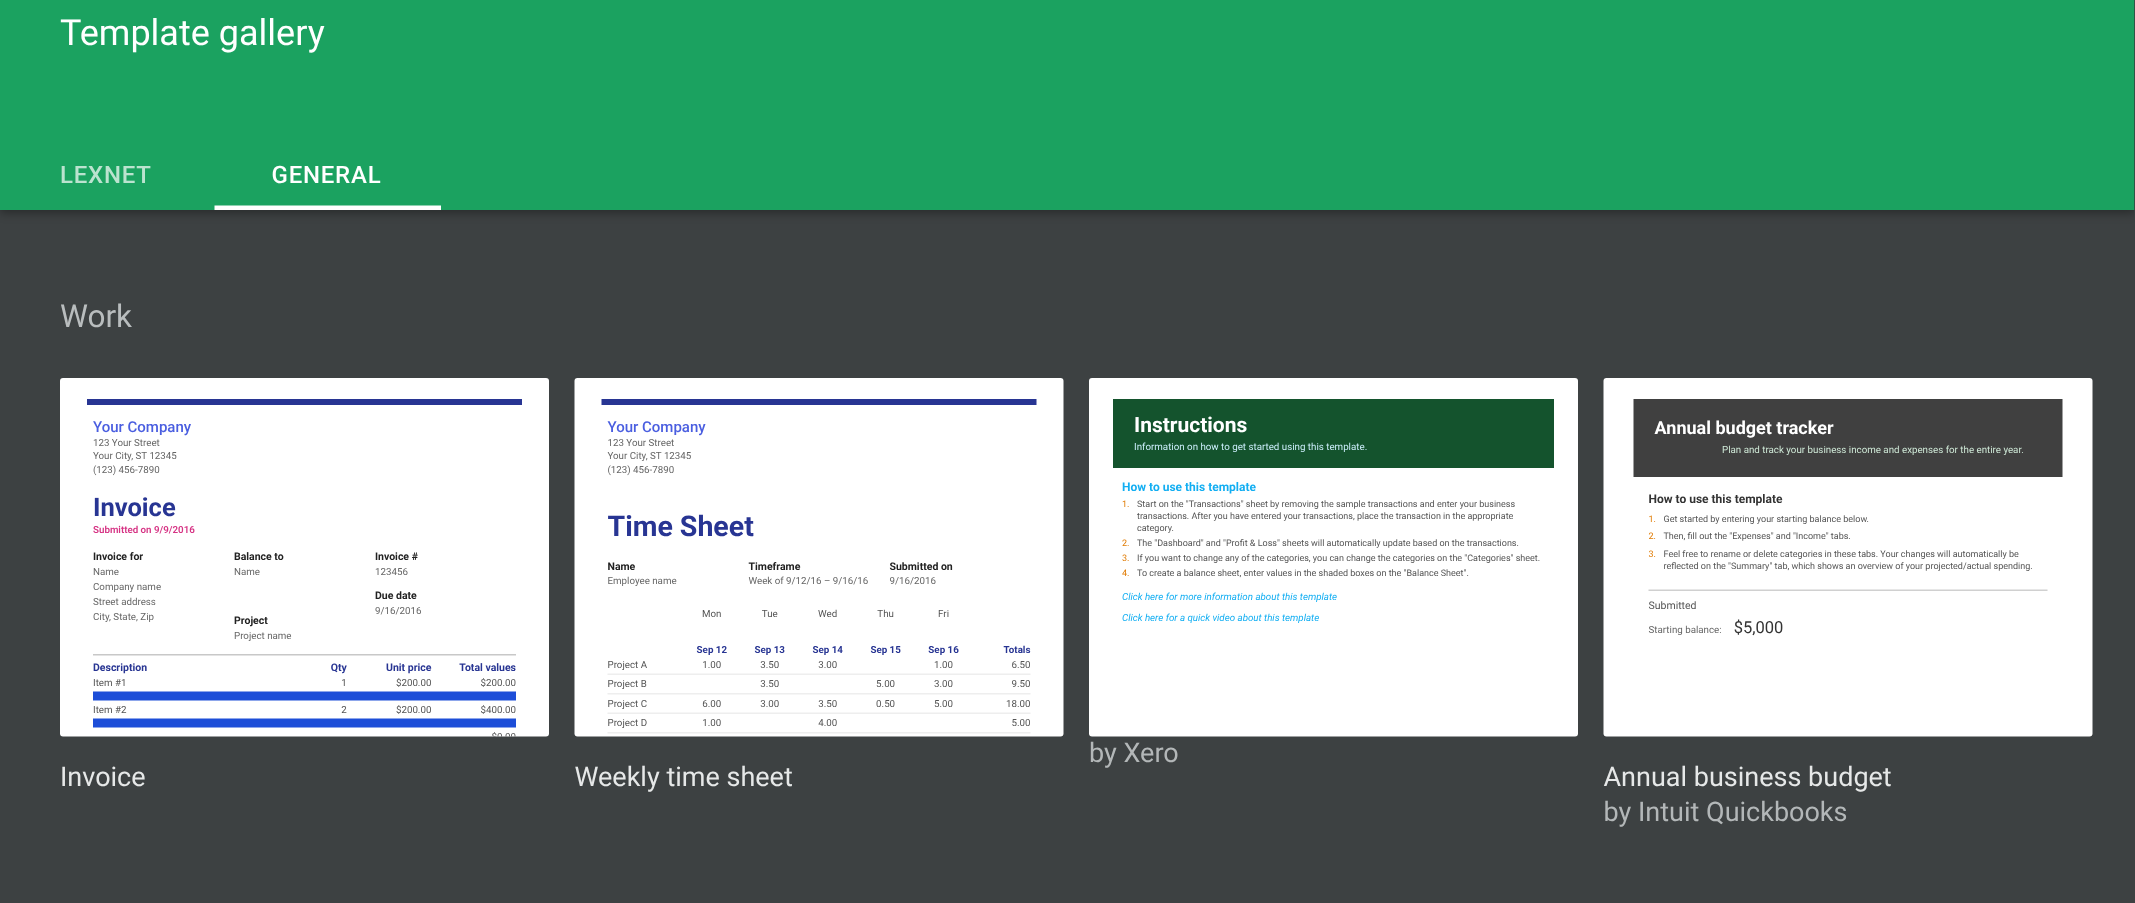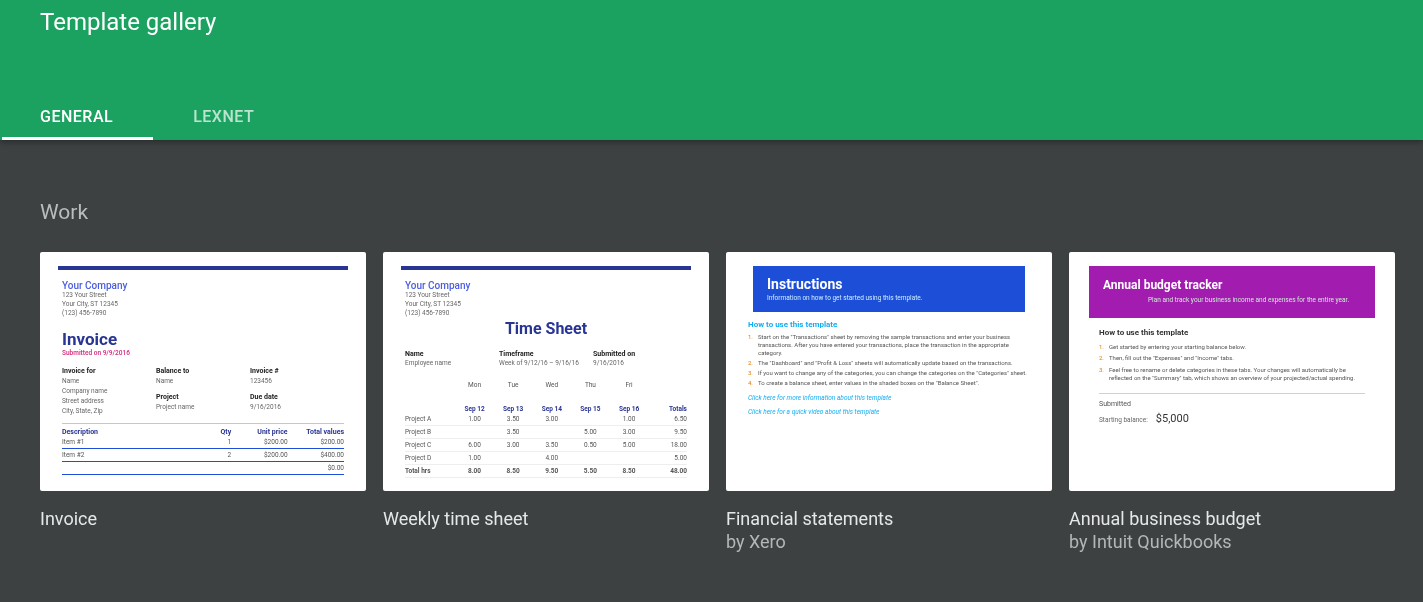--- a/index.html
+++ b/index.html
@@ -93,73 +93,73 @@
     font-weight: 400;
     line-height: 1.35;
   }
 
   
   .doc-stripe { height: 4px; background: #283593; margin: 14px 18px 10px; }
   .doc-pad { padding: 0 22px; }
   .blue-co { color: #4a5ee0; font-size: 10px; font-weight: 500; }
   .mini-line { font-size: 6.5px; color: #666; line-height: 1.35; }
   .inv-title { color: #283593; font-size: 17px; font-weight: 700; margin-top: 12px; }
-  .ts-title  { color: #283593; font-size: 16px; font-weight: 700; margin-top: 2px; text-align: center; }
+  .ts-title  { color: #283593; font-size: 19px; font-weight: 700; margin-top: 22px; }
   .pink { color: #d63384; font-size: 6.5px; font-weight: 600; }
   .lbl-row { display: flex; margin-top: 10px; }
   .lbl-col { flex:1; }
   .lbl-hdr { font-size: 7px; font-weight: 700; color:#222; }
   .lbl-val { font-size: 6.5px; color:#666; margin-top:2px; }
   .hr-line { border-top:1px solid #c8c8c8; margin:8px 0 4px; }
   .tbl-hdr { display:flex; font-size:7px; color:#283593; font-weight:700; }
   .tbl-hdr span, .tbl-row span { flex:1; text-align:right; }
   .tbl-hdr span:first-child, .tbl-row span:first-child { text-align:left; flex:2; }
-  .tbl-row { display:flex; font-size:6.5px; color:#555; padding:2px 0; border-bottom:1px solid #1d4ed8; }
+  .tbl-row { display:flex; font-size:6.5px; color:#555; padding:2px 0; border-bottom:6px solid #1d4ed8; }
   .tbl-rowB span:first-child{flex:1.3;}
   .tot-row { font-weight:700; color:#283593; }
   .ts-lbls { display:flex; margin-top:12px; font-size:7px; }
   .ts-lbls > div { flex:1; }
   .ts-lbls .h { font-weight:700; color:#222; }
   .ts-lbls .v { color:#666; font-size:6.5px; margin-top:1px; }
   .ts-grid-h { display:flex; margin-top:16px; font-size:6.5px; color:#283593; font-weight:700; }
   .ts-grid-h span, .ts-grid-r span { flex:1; text-align:center; }
   .ts-grid-h span:first-child, .ts-grid-r span:first-child { text-align:left; flex:1.3; }
   .ts-grid-h span:last-child, .ts-grid-r span:last-child { text-align:right; }
   .ts-grid-r { display:flex; font-size:6.5px; color:#555; padding:2px 0; border-bottom:1px solid #eee; }
 
-  .fs-band { background:#1d4ed8; margin:14px 27px 8px; padding:10px 14px; }
+  .fs-band { background:#14532d; margin:14px 16px 8px; padding:10px 14px; }
   .fs-band-h { color:#fff; font-size:14px; font-weight:700; }
   .fs-band-s { color:#cdeffc; font-size:6.5px; margin-top:2px; }
   .fs-sub { color:#12aef2; font-size:8px; font-weight:700; margin:6px 22px 4px; }
   .fs-step { display:flex; margin:2px 22px; }
   .fs-num  { color:#e07a00; font-size:6px; width:10px; }
   .fs-txt  { color:#555; font-size:6px; line-height:1.35; flex:1; }
   .fs-link { color:#12aef2; font-size:6.5px; font-style:italic; margin:6px 22px 0; }
 
-  .ab-band { background:#a21caf; margin:14px 20px 10px; padding:12px 14px 14px; }
+  .ab-band { background:#404040; margin:14px 20px 10px; padding:12px 14px 14px; }
   .ab-band-h { color:#fff; font-size:12px; font-weight:700; }
   .ab-band-s { color:#cfe9d7; font-size:6.5px; margin-top:4px;padding-left:45px; }
   .ab-sub { color:#333; font-size:8px; font-weight:700; margin:8px 30px 6px; }
   .ab-step { display:flex; margin:3px 30px; }
   .ab-num  { color:#e07a00; font-size:6px; width:10px; }
   .ab-txt  { color:#555; font-size:6px; line-height:1.4; flex:1; }
   .ab-hr   { border-top:1px solid #d0d0d0; margin:10px 30px 6px; }
   .ab-cfg  { color:#555; font-size:7px; margin:0 30px; }
   .ab-bal  { display:flex; align-items:baseline; margin:4px 30px 0; }
   .ab-bal-l{ color:#666; font-size:6.5px; margin-right:8px; }
   .ab-bal-v{ color:#333; font-size:11px; }
 </style>
 </head>
 <body>
 
 <div class="header">
   <div class="page-title">Template gallery</div>
   <div class="tabs">
+    <div class="tab">LEXNET</div>
     <div class="tab active">GENERAL</div>
-    <div class="tab">LEXNET</div>
   </div>
 </div>
 
 <div class="content">
   <div class="section-title">Work</div>
 
   <div class="card-row">
 
     <div class="card">
       <div class="thumb">
@@ -175,21 +175,21 @@
             <div class="lbl-col">
               <div class="lbl-hdr">Invoice for</div>
               <div class="lbl-val">Name</div>
               <div class="lbl-val">Company name</div>
               <div class="lbl-val">Street address</div>
               <div class="lbl-val">City, State, Zip</div>
             </div>
             <div class="lbl-col">
               <div class="lbl-hdr">Balance to</div>
               <div class="lbl-val">Name</div>
-              <div class="lbl-hdr" style="margin-top:8px">Project</div>
+              <div class="lbl-hdr" style="margin-top:25px">Project</div>
               <div class="lbl-val">Project name</div>
             </div>
             <div class="lbl-col">
               <div class="lbl-hdr">Invoice #</div>
               <div class="lbl-val">123456</div>
               <div class="lbl-hdr" style="margin-top:8px">Due date</div>
               <div class="lbl-val">9/16/2016</div>
             </div>
           </div>
           <div class="hr-line"></div>
@@ -333,21 +333,20 @@
             <div class="fs-num">3.</div>
             <div class="fs-txt">If you want to change any of the categories, you can change the categories on the "Categories" sheet.</div>
           </div>
         <div class="fs-step">
             <div class="fs-num">4.</div>
             <div class="fs-txt">To create a balance sheet, enter values in the shaded boxes on the "Balance Sheet".</div>
           </div>
         <div class="fs-link">Click here for more information about this template</div>
         <div class="fs-link">Click here for a quick video about this template</div>
       </div>
-      <div class="card-title">Financial statements</div>
       <div class="card-sub">by Xero</div>
     </div>
 
     <div class="card">
       <div class="thumb">
         <div class="ab-band">
           <div class="ab-band-h">Annual budget tracker</div>
           <div class="ab-band-s">Plan and track your business income and expenses for the entire year.</div>
         </div>
         <div class="ab-sub">How to use this template</div>

